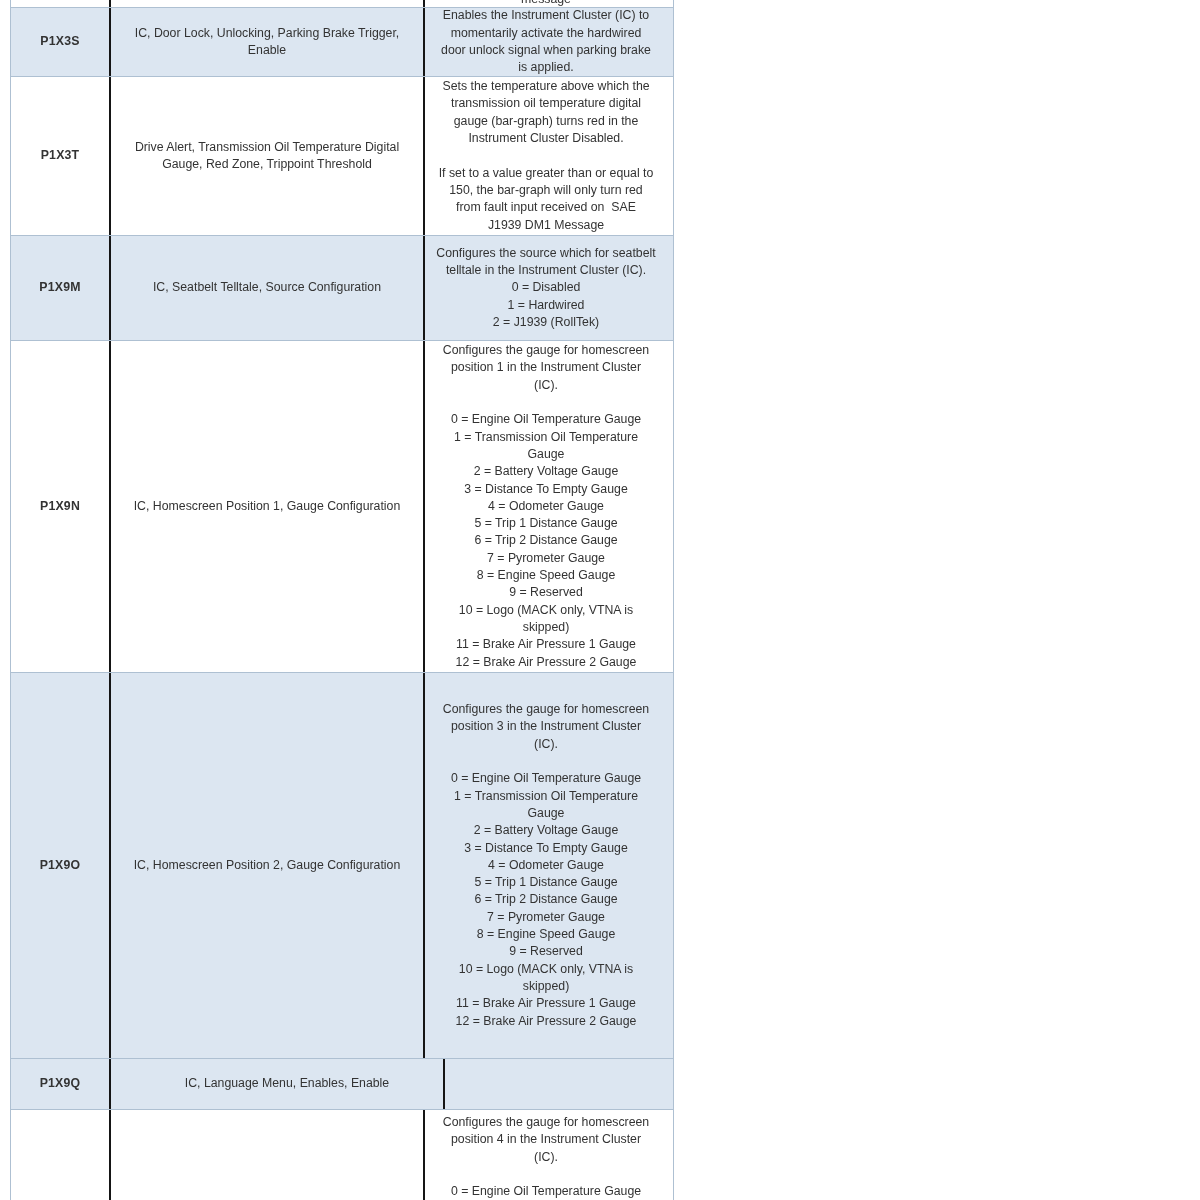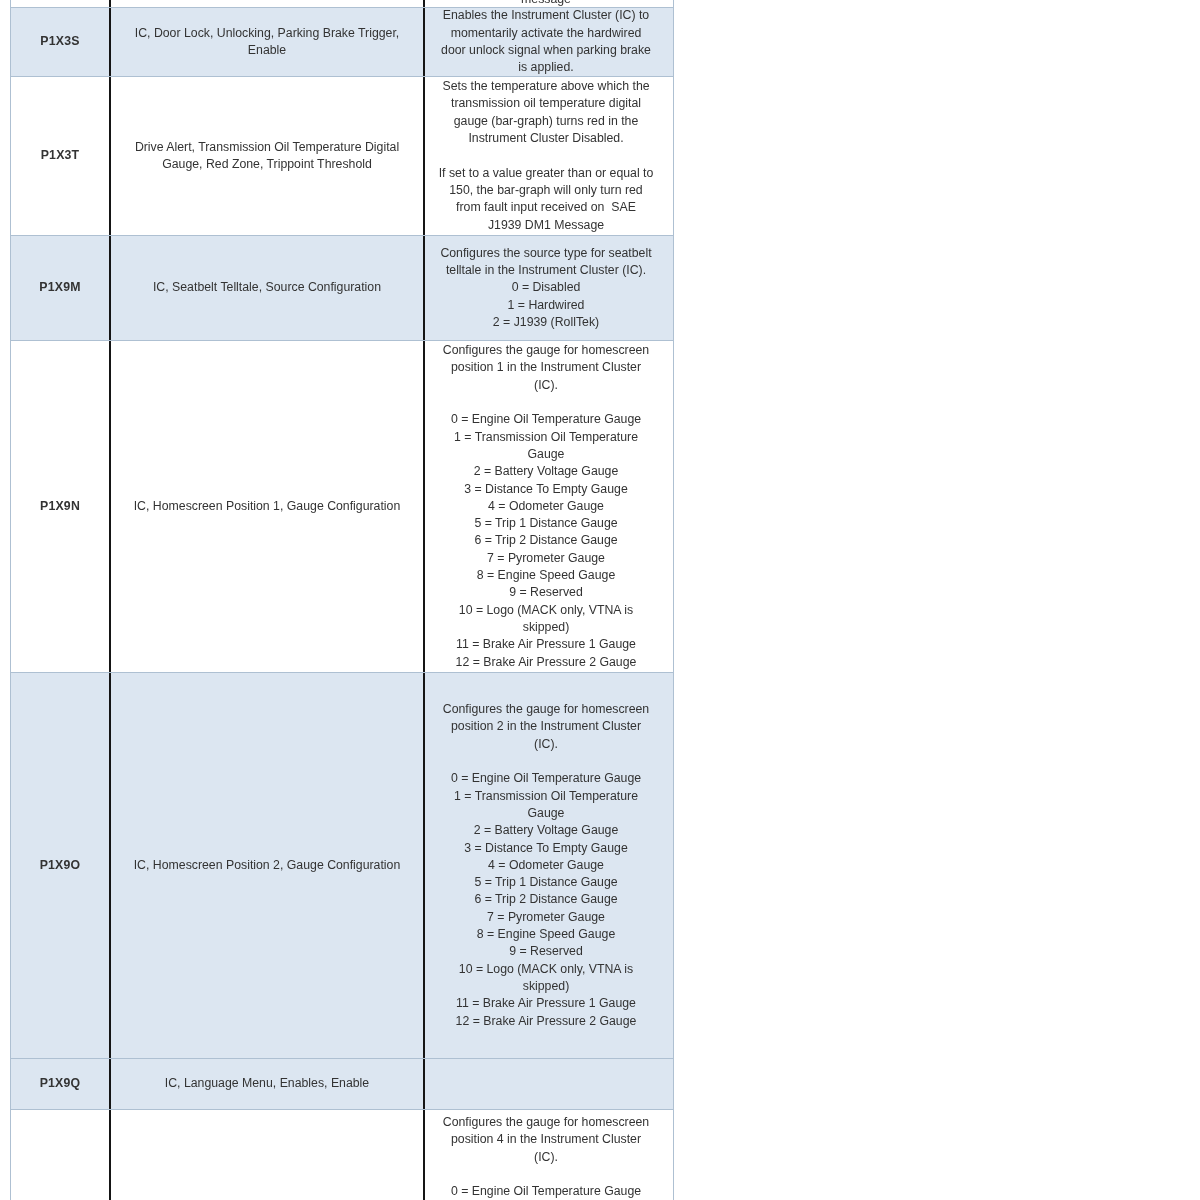--- a/index.html
+++ b/index.html
@@ -83,21 +83,21 @@
         </div>
       </div>
       <div class="trow bg-blue" style="height: 104px;">
         <div class="cell code">
           <div class="line">P1X9M</div>
         </div>
         <div class="cell name">
           <div class="line">IC, Seatbelt Telltale, Source Configuration</div>
         </div>
         <div class="cell desc">
-          <div class="line">Configures the source type for seatbelt</div>
+          <div class="line">Configures the source which for seatbelt</div>
           <div class="line">telltale in the Instrument Cluster (IC).</div>
           <div class="line">0 = Disabled</div>
           <div class="line">1 = Hardwired</div>
           <div class="line">2 = J1939 (RollTek)</div>
         </div>
       </div>
       <div class="trow bg-white" style="height: 331px;">
         <div class="cell code">
           <div class="line">P1X9N</div>
         </div>
@@ -128,41 +128,41 @@
       </div>
       <div class="trow bg-blue" style="height: 385px;">
         <div class="cell code">
           <div class="line">P1X9O</div>
         </div>
         <div class="cell name">
           <div class="line">IC, Homescreen Position 2, Gauge Configuration</div>
         </div>
         <div class="cell desc">
           <div class="line">Configures the gauge for homescreen</div>
-          <div class="line">position 2 in the Instrument Cluster</div>
+          <div class="line">position 3 in the Instrument Cluster</div>
           <div class="line">(IC).</div>
           <div class="line">&nbsp;</div>
           <div class="line">0 = Engine Oil Temperature Gauge</div>
           <div class="line">1 = Transmission Oil Temperature</div>
           <div class="line">Gauge</div>
           <div class="line">2 = Battery Voltage Gauge</div>
           <div class="line">3 = Distance To Empty Gauge</div>
           <div class="line">4 = Odometer Gauge</div>
           <div class="line">5 = Trip 1 Distance Gauge</div>
           <div class="line">6 = Trip 2 Distance Gauge</div>
           <div class="line">7 = Pyrometer Gauge</div>
           <div class="line">8 = Engine Speed Gauge</div>
           <div class="line">9 = Reserved</div>
           <div class="line">10 = Logo (MACK only, VTNA is</div>
           <div class="line">skipped)</div>
           <div class="line">11 = Brake Air Pressure 1 Gauge</div>
           <div class="line">12 = Brake Air Pressure 2 Gauge</div>
         </div>
       </div>
-      <div class="trow bg-blue" style="height: 50px;">
+      <div class="trow bg-blue" style="height: 50px; gap: 20px;">
         <div class="cell code">
           <div class="line">P1X9Q</div>
         </div>
         <div class="cell name">
           <div class="line">IC, Language Menu, Enables, Enable</div>
         </div>
       </div>
       <div class="trow bg-white valign-top" style="height: 110px;">
         <div class="cell code"></div>
         <div class="cell name"></div>

